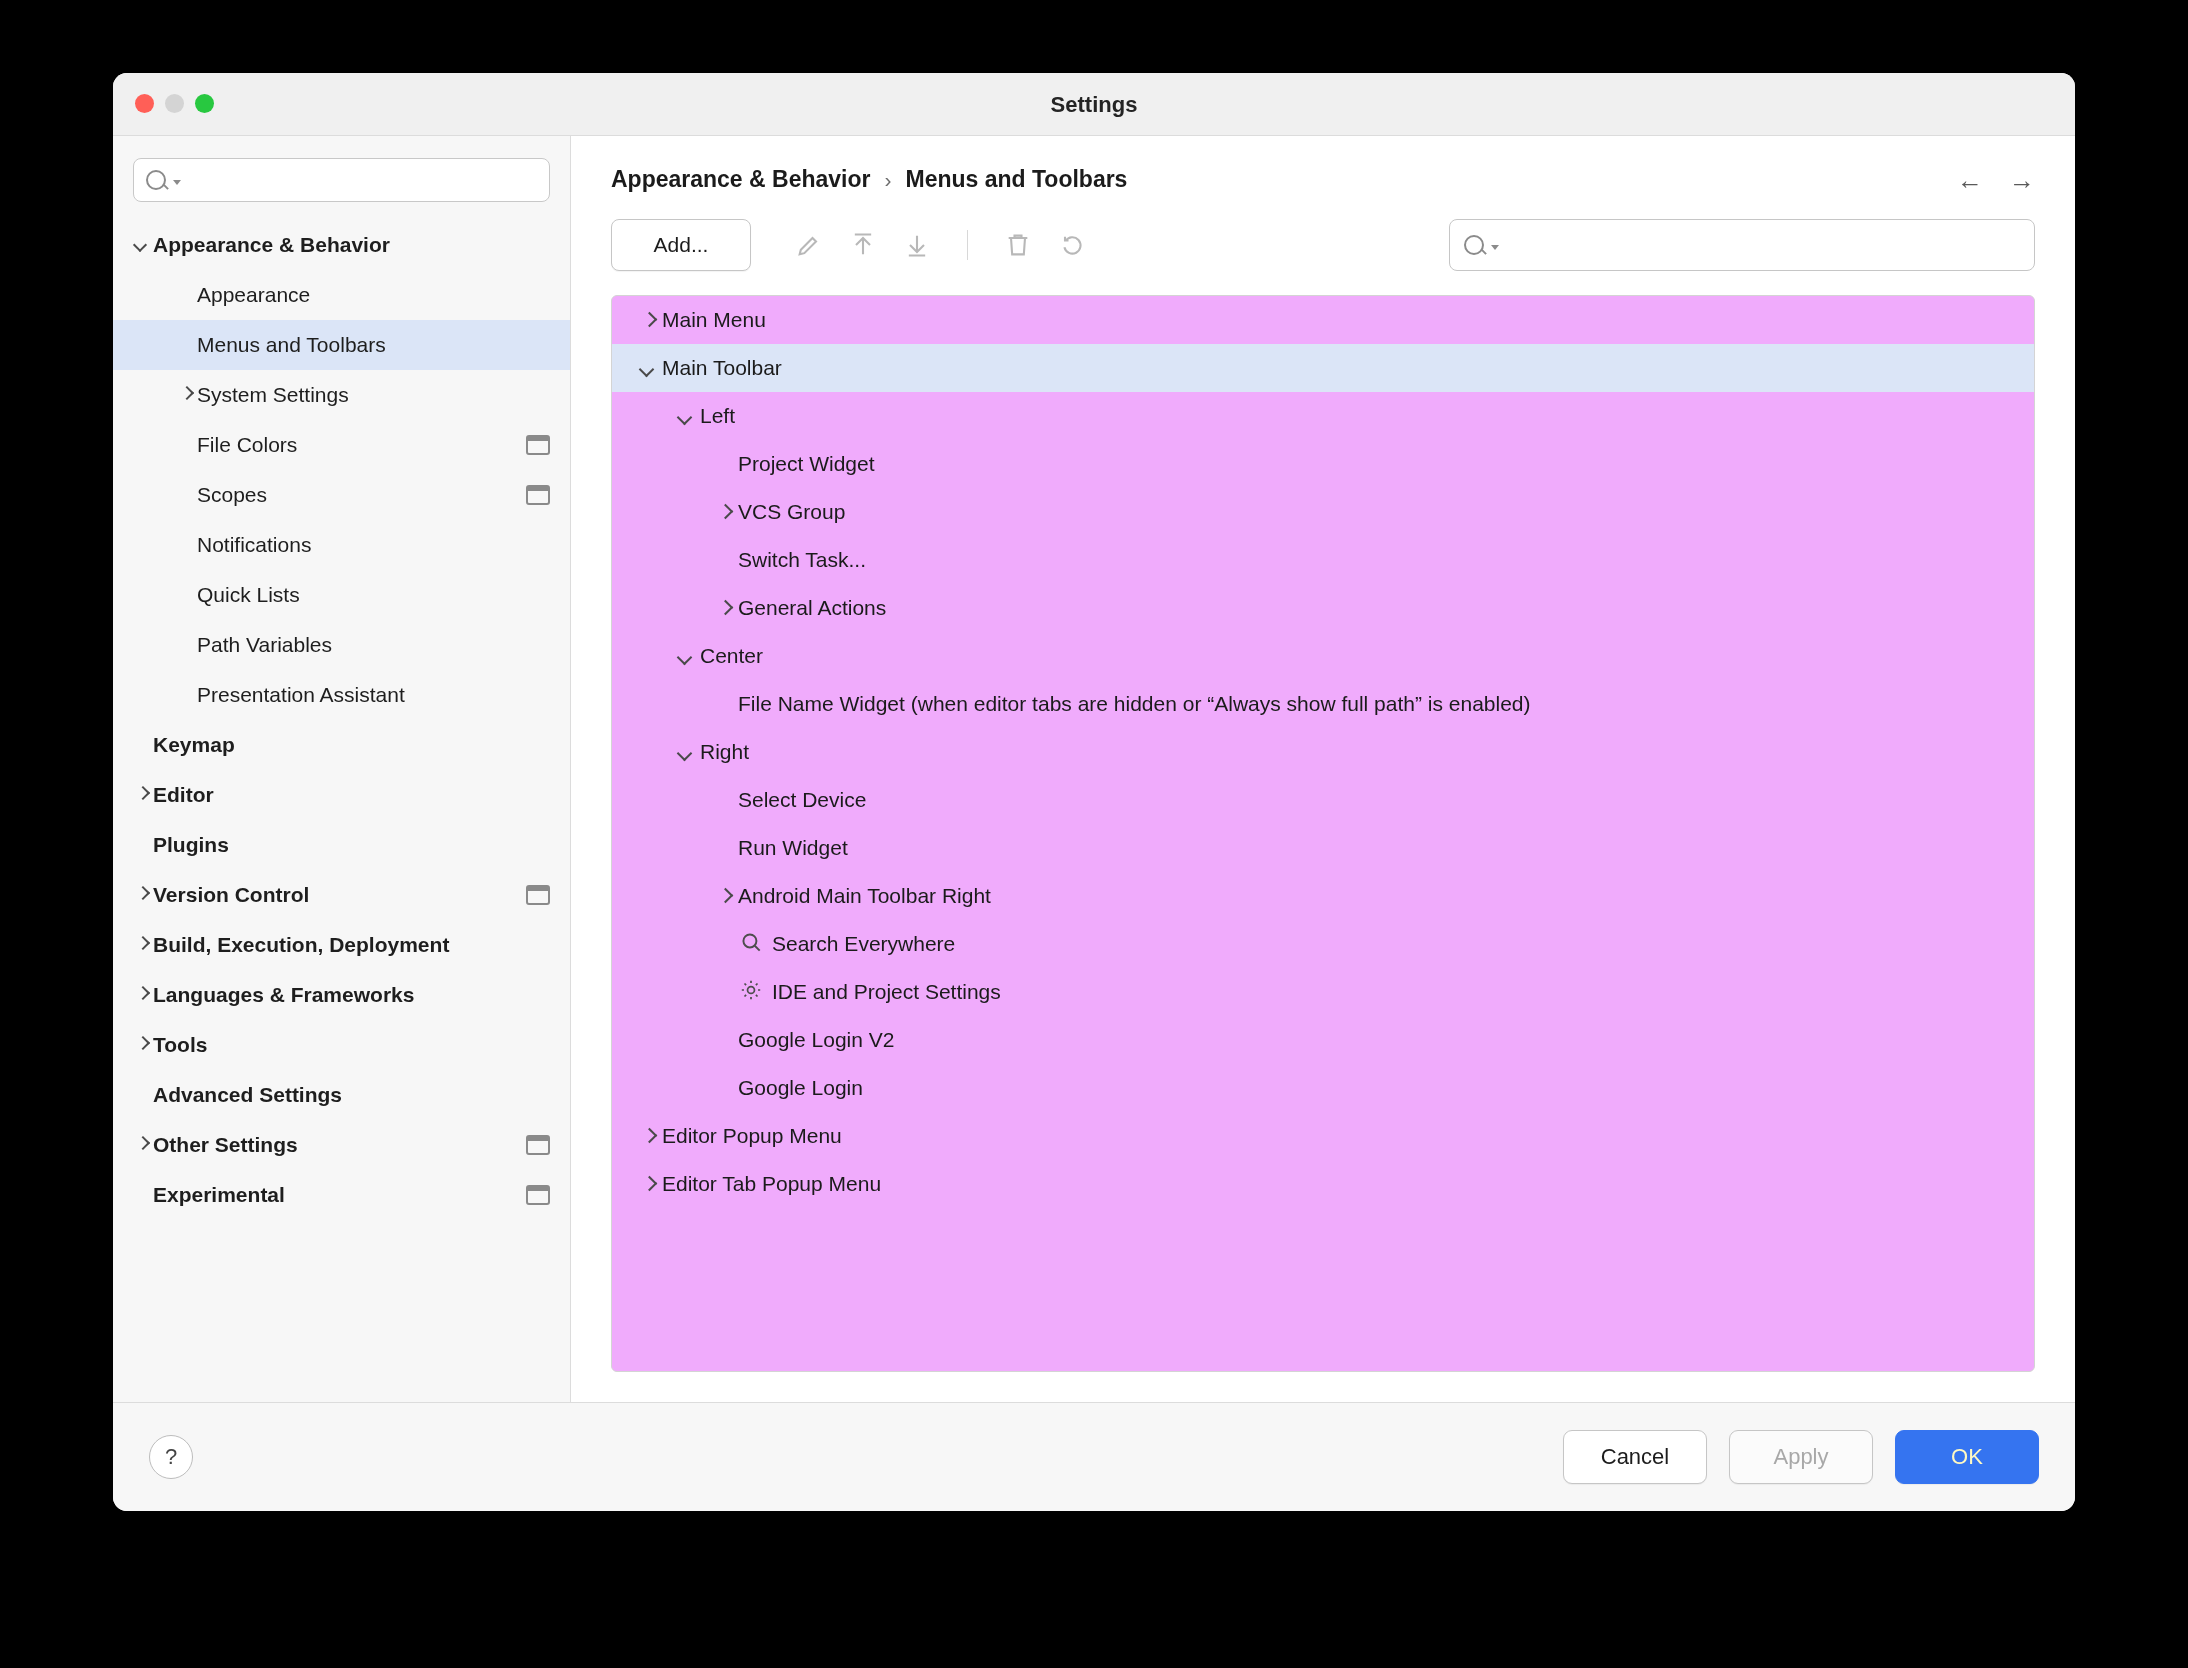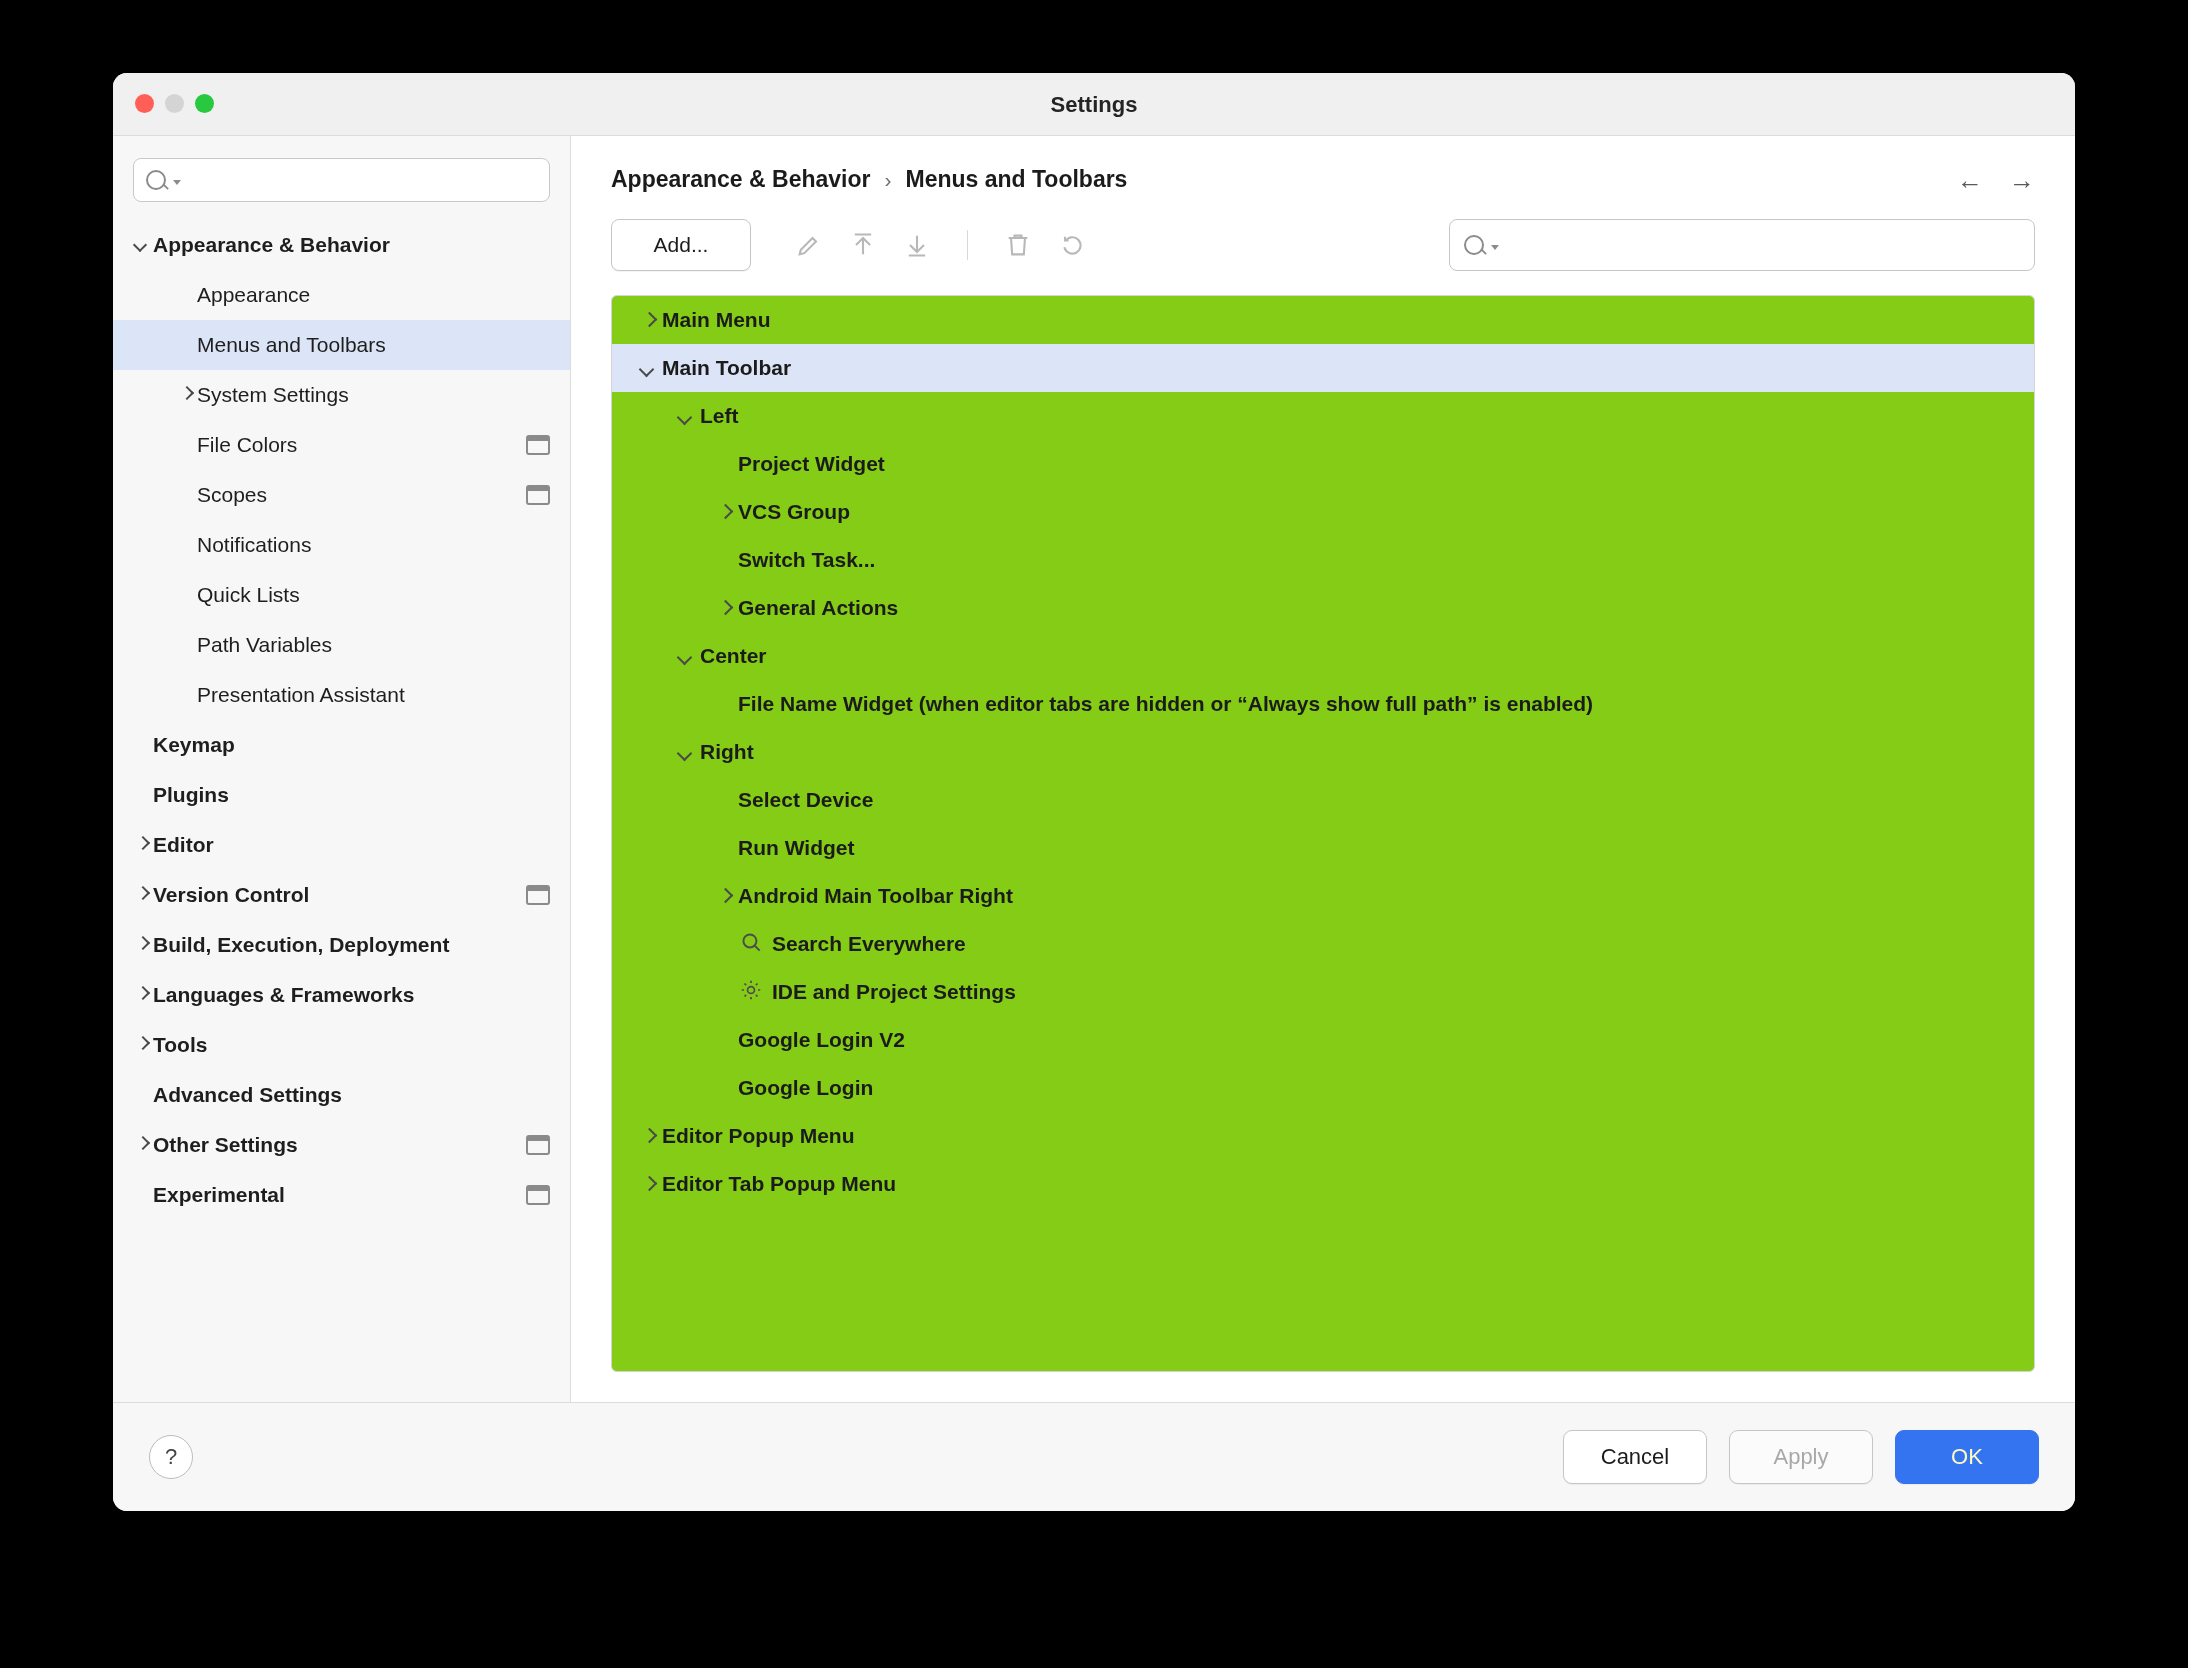--- a/index.html
+++ b/index.html
@@ -251,25 +251,24 @@
     display: flex;
     align-items: center;
     padding: 0 14px;
     box-sizing: border-box;
   }
 
   .list-panel {
     margin: 24px 40px 0 40px;
     border: 1px solid #d4d4d4;
     border-radius: 6px;
-    background: #84cc16;
+    background: #f0abfc;
     flex: 1;
     min-height: 0;
     overflow: hidden;
-    font-weight: bold;
   }
   .lrow {
     height: 48px;
     display: flex;
     align-items: center;
     font-size: 21px;
     color: #1b1b1b;
     white-space: nowrap;
   }
   .lrow.sel { background: #dbe5f7; }
@@ -426,27 +425,27 @@
             <span class="twisty "></span>
             <span class="label">Presentation Assistant</span>
           </div>
           <div class="trow">
             <span style="display: inline-block; width: 18px;"></span>
             <span class="twisty "></span>
             <span class="label bold">Keymap</span>
           </div>
           <div class="trow">
             <span style="display: inline-block; width: 18px;"></span>
-            <span class="twisty "></span>
-            <span class="label bold">Plugins</span>
-          </div>
-          <div class="trow">
-            <span style="display: inline-block; width: 18px;"></span>
             <span class="twisty right"></span>
             <span class="label bold">Editor</span>
+          </div>
+          <div class="trow">
+            <span style="display: inline-block; width: 18px;"></span>
+            <span class="twisty "></span>
+            <span class="label bold">Plugins</span>
           </div>
           <div class="trow">
             <span style="display: inline-block; width: 18px;"></span>
             <span class="twisty right"></span>
             <span class="label bold">Version Control</span>
             <span class="badge-icon"></span>
           </div>
           <div class="trow">
             <span style="display: inline-block; width: 18px;"></span>
             <span class="twisty right"></span>

